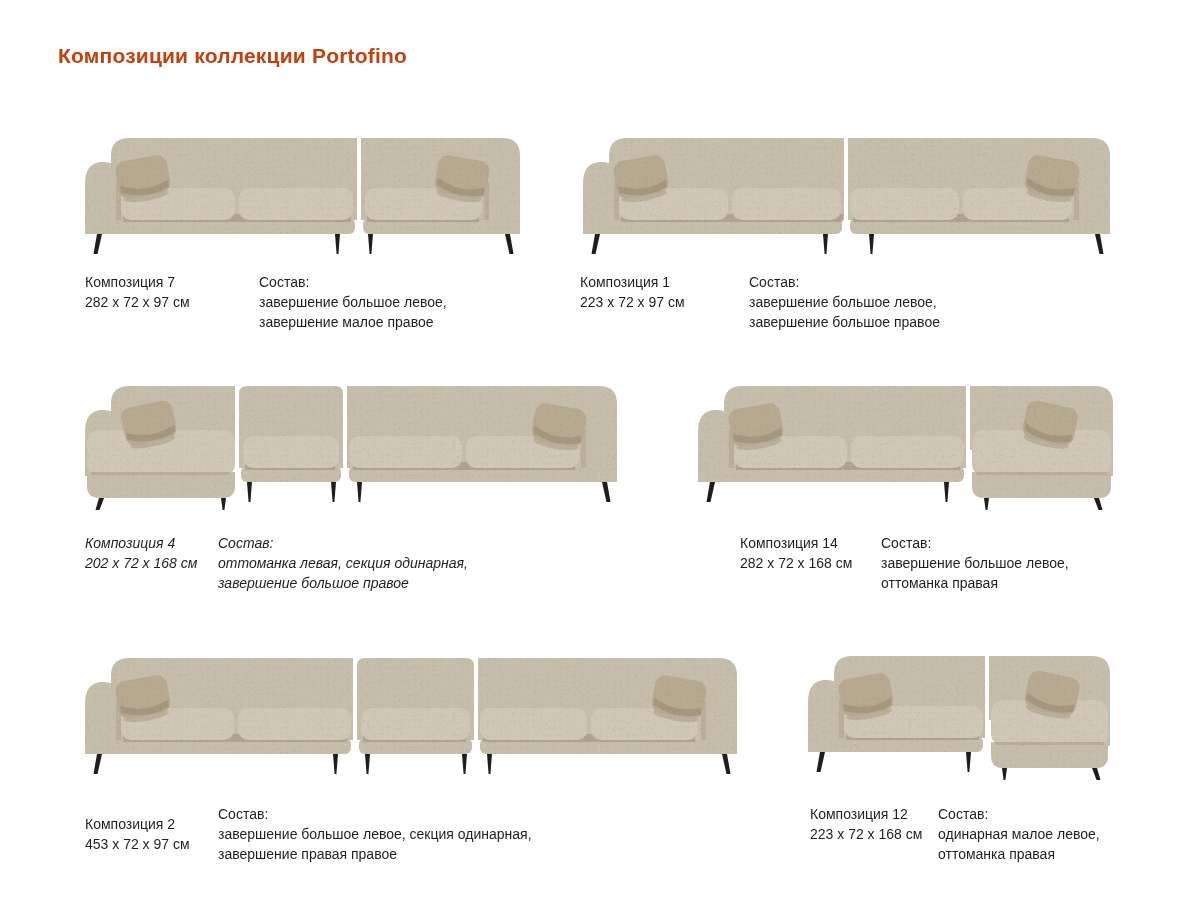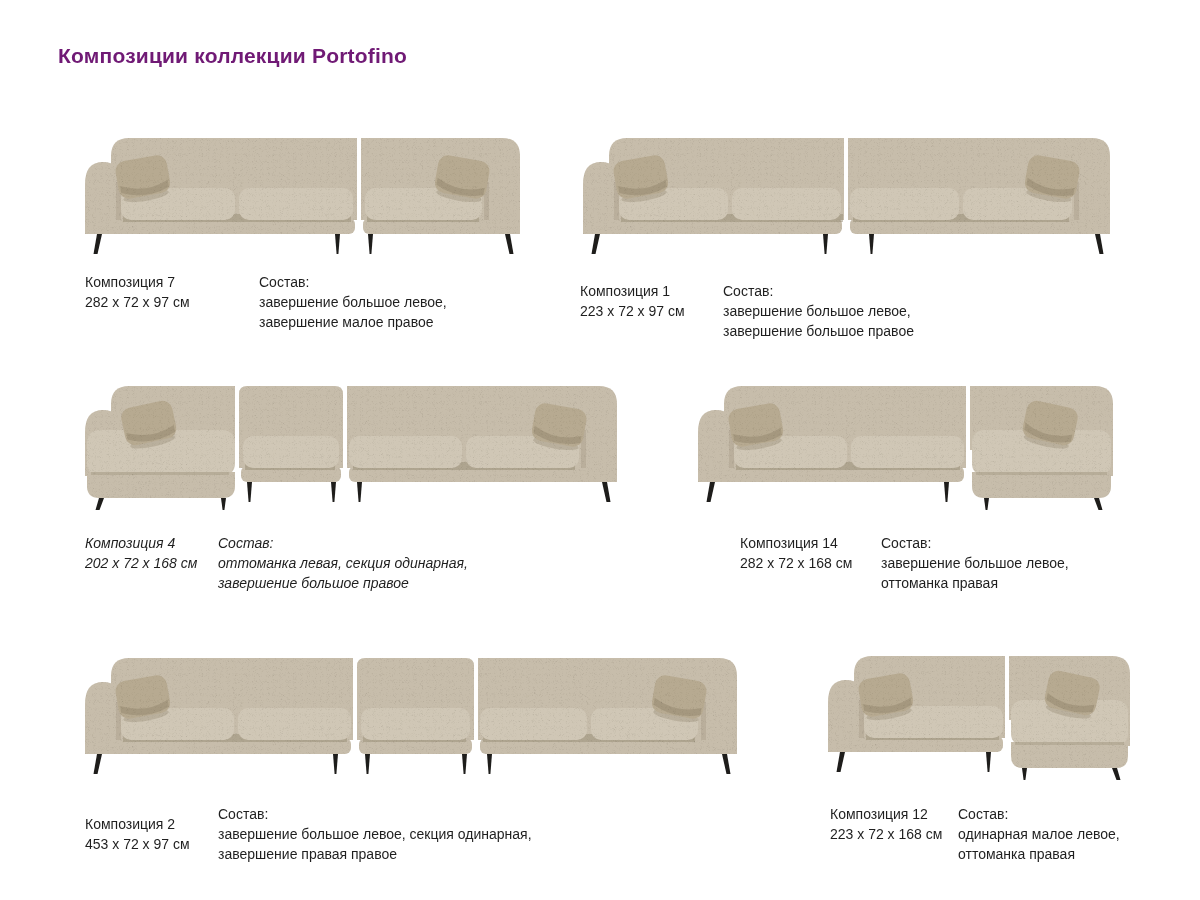--- a/index.html
+++ b/index.html
@@ -1,19 +1,19 @@
 <!DOCTYPE html>
 <html><head>
 <meta charset="utf-8">
 <style>
   html,body{margin:0;padding:0;background:#ffffff;width:1200px;height:900px;overflow:hidden;
     font-family:"Liberation Sans", sans-serif;color:#1f1f1f;}
   .page{position:relative;width:1200px;height:900px;background:#fff;}
   h1.title{position:absolute;left:58px;top:44px;margin:0;font-size:21px;font-weight:600;
-    letter-spacing:.2px;color:#701a75;}
+    letter-spacing:.2px;color:#c2410c;}
   .card{position:absolute;}
   .caption{position:absolute;left:0;display:flex;font-size:14px;line-height:20px;
     color:#1f1f1f;width:560px;}
   .cap-left{flex:0 0 133px;width:133px;}
   .cap-contents{white-space:pre-line;}
   
   .f-body{fill:#c7bdab;}
   .f-cushion{fill:#d0c7b6;}
   .f-shadow{fill:#93876f;}
   .f-pillow{fill:#b7aa91;}
@@ -115,21 +115,21 @@
           <ellipse class="f-shadow" fill-opacity="0.35" cx="0" cy="18" rx="23" ry="5"></ellipse>
           <rect class="f-pillow" x="-26" y="-20" width="52" height="38" rx="10"></rect>
           <path class="f-pillowshade" fill-opacity="0.4" d="M-24 4 Q0 16 24 6 L24 13 Q0 22 -24 11 Z"></path>
         </g>
       </g>
       <polygon class="f-leg" points="12,102 17,102 12.5,122 8.5,122"></polygon>
       <polygon class="f-leg" points="240,102 245,102 243.4,122 241.6,122"></polygon>
       <polygon class="f-leg" points="286,102 291,102 289.4,122 287.6,122"></polygon>
       <polygon class="f-leg" points="512,102 517,102 520.5,122 516.5,122"></polygon>
     </svg>
-    <div class="caption" style="top:149px;">
+    <div class="caption" style="top:140px;gap:26px;">
       <div class="cap-left" style="flex-basis:143px;width:143px;">
         <div>Композиция 1</div>
         <div>223 x 72 x 97 см</div>
       </div>
       <div class="cap-right">
         <div>Состав:</div>
         <div class="cap-contents">завершение большое левое,
 завершение большое правое</div>
       </div>
     </div>
@@ -274,21 +274,21 @@
         <div>453 x 72 x 97 см</div>
       </div>
       <div class="cap-right">
         <div>Состав:</div>
         <div class="cap-contents">завершение большое левое, секция одинарная,
 завершение правая правое</div>
       </div>
     </div>
   </section>
 
-  <section class="card" style="left:830px;top:650px;width:340px;height:240px;">
+  <section class="card" style="left:810px;top:650px;width:340px;height:240px;">
     <svg width="302" height="134" viewBox="0 0 302 134" style="margin-left:-2px;">
       <g filter="url(#boucle)">
         <path class="f-body" d="M26 88 V24 Q26 6 44 6 H177 V88 Z"></path>
         <rect class="f-body" x="2" y="86" width="173" height="16" rx="6"></rect>
         <rect class="f-shadow" fill-opacity="0.45" x="38" y="82" width="133" height="8"></rect>
         <rect class="f-cushion" x="36" y="56" width="139" height="32" rx="10"></rect>
         <path class="f-body" d="M0 102 V52 Q0 30 18 30 Q36 30 36 50 V102 Z"></path>
         <rect class="f-shadow" fill-opacity="0.25" x="31" y="50" width="5" height="38"></rect>
         <g transform="translate(58 46) rotate(-10)">
           <ellipse class="f-shadow" fill-opacity="0.35" cx="0" cy="18" rx="23" ry="5"></ellipse>

